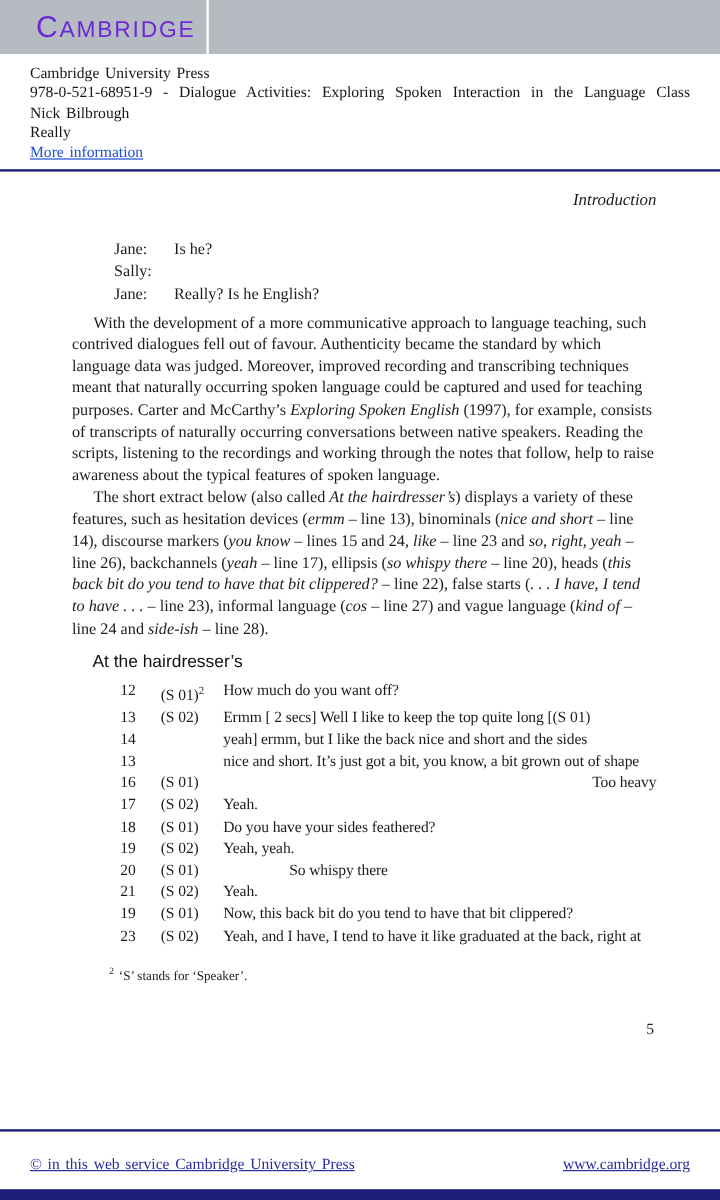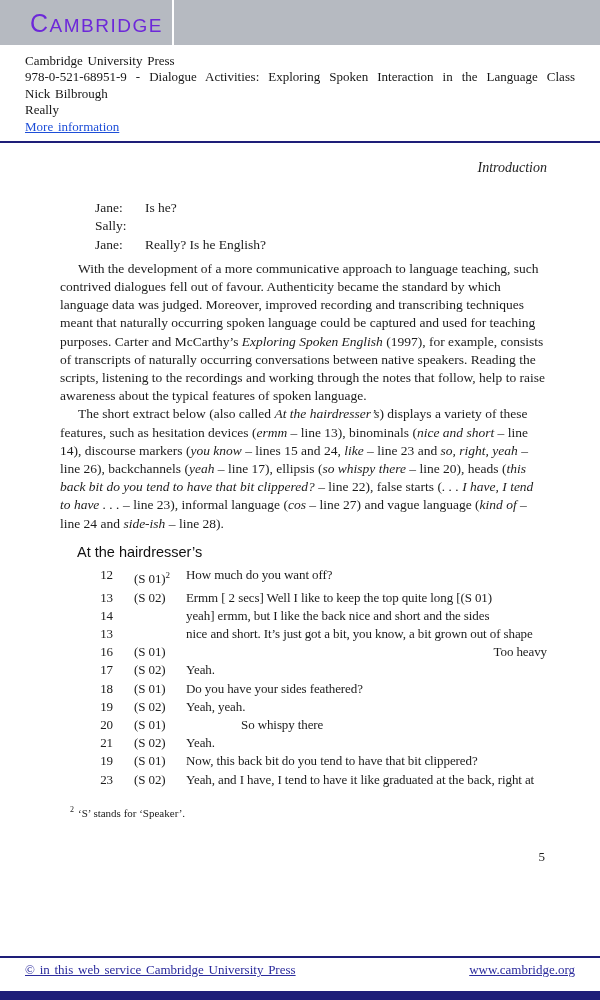--- a/index.html
+++ b/index.html
@@ -31,28 +31,28 @@
   .extract-title { font-family:"Liberation Sans",sans-serif; font-weight:normal; font-size:14.5px;
                    margin:10px 0 5px 17px; color:#111; }
   .transcript { margin-left:35px; font-size:13px; letter-spacing:-0.1px; }
   .tr-row { display:flex; }
   .tr-num { width:18px; flex:none; text-align:right; }
   .tr-spk { width:48px; flex:none; margin-left:21px; }
   .tr-spk sup { font-size:9px; }
   .tr-text { flex:1; margin-left:4px; }
   .tr-text.right { text-align:right; }
   .tr-text.indent { text-indent:55px; }
-  .footnote { margin:12px 0 0 10px; font-size:11px; color:#222; }
+  .footnote { margin:12px 0 0 31px; font-size:11px; color:#222; }
   .footnote sup { font-size:8px; margin-right:4px; }
   .page-number { margin-top:26px; padding-right:2px; text-align:right; font-size:13px; }
 
   
   footer { position:absolute; left:0; right:0; bottom:0; }
   .footer-rule { height:2px; background:#1e1e78; }
-  .footer-links { display:flex; justify-content:space-between; padding:4px 25px 0 25px;
+  .footer-links { display:flex; justify-content:space-between; padding:19px 25px 0 25px;
                   font-size:13px; word-spacing:1.5px; }
   .footer-links a { color:#2b2b9c; text-decoration:underline; }
   .bottom-bar { height:9px; background:#1e1e78; margin-top:13px; }
 </style>
 </head>
 <body>
 
 <div class="screen">
 
   <header class="banner">

